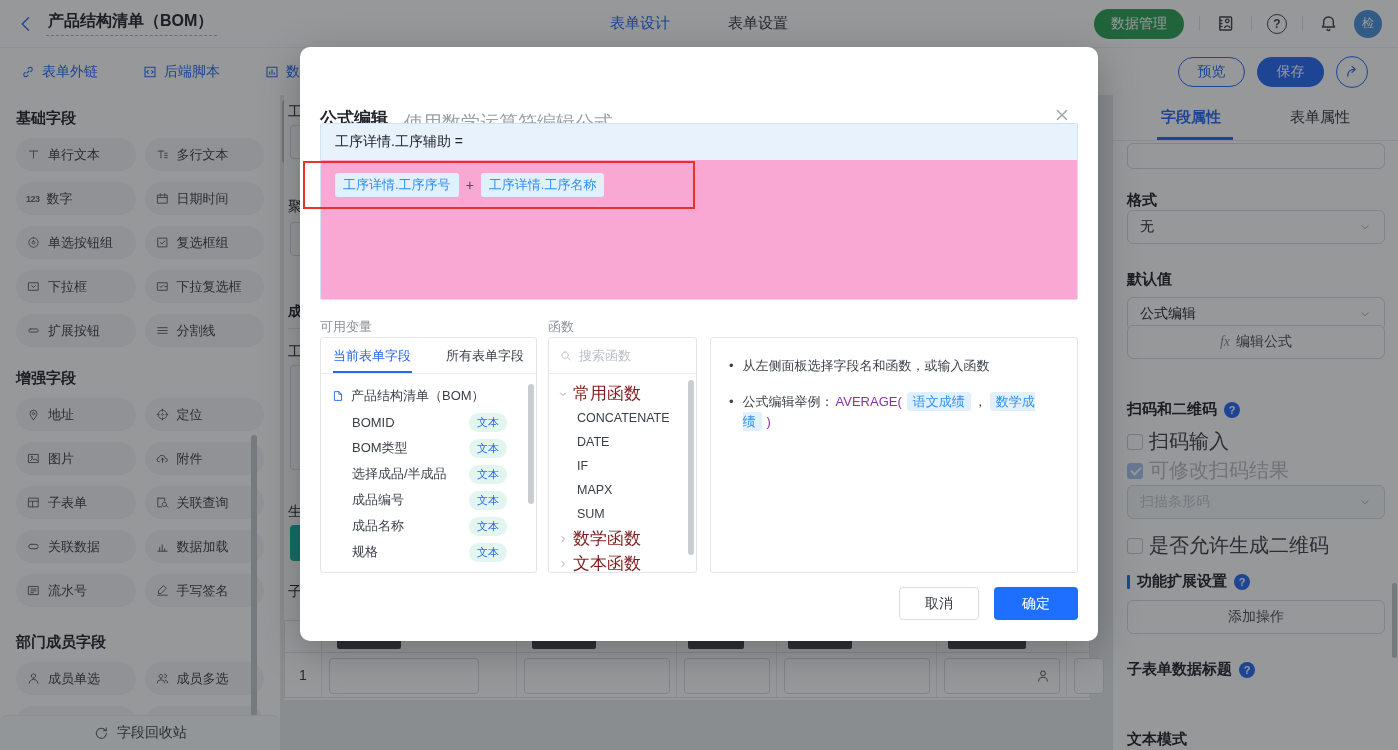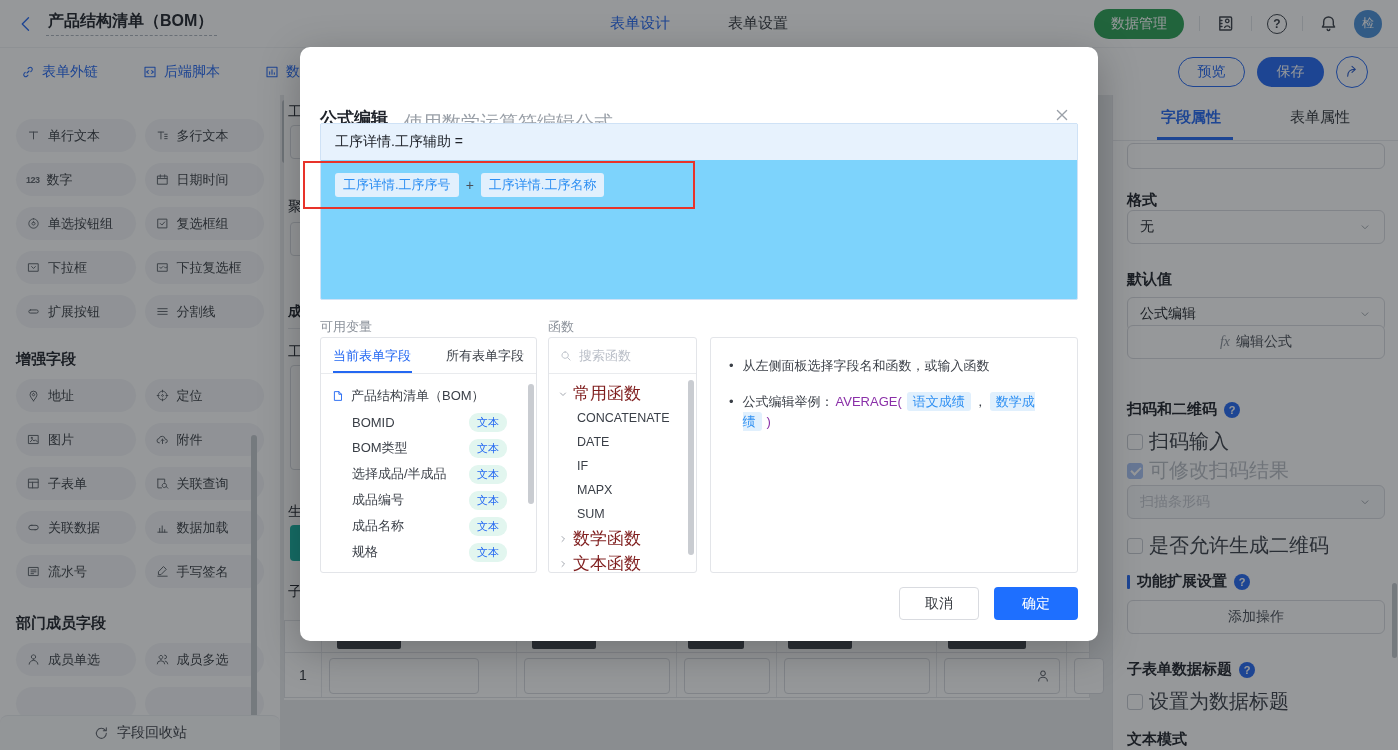--- a/index.html
+++ b/index.html
@@ -113,21 +113,21 @@
     border-radius:3px; cursor:pointer; }
 
   
   .scrim { position:absolute; inset:0; background:rgba(23,26,31,0.45); z-index:40; }
   .modal { position:absolute; left:300px; top:47px; width:798px; height:594px; background:#fff;
     border-radius:10px; z-index:50; box-shadow:0 10px 40px rgba(0,0,0,0.25); }
   .modal-title { position:absolute; left:20px; top:60px; font-size:17px; font-weight:700; color:#20242b; }
   .modal-sub { position:absolute; left:104px; top:63px; font-size:19px; color:#9aa0a8; }
   .modal-close { position:absolute; right:26px; top:58px; width:20px; height:20px; color:#9aa0a8; cursor:pointer; }
   .editor { position:absolute; left:20px; top:76px; width:758px; height:177px;
-    border:1px solid #cfe2f6; border-radius:2px; background:#7dd3fc; }
+    border:1px solid #cfe2f6; border-radius:2px; background:#f9a8d4; }
   .editor-strip { height:36px; background:#e7f2fd; display:flex; align-items:center;
     padding:0 14px; font-size:14px; color:#20242b; }
   .editor-body { padding:13px 14px; display:flex; align-items:center; }
   .chip { background:#e1f0fd; color:#2e8ff2; font-size:13px; padding:3px 8px; border-radius:3px;
     cursor:pointer; white-space:nowrap; }
   .op { color:#4a4f57; font-size:14px; margin:0 7px; }
   .annotation { position:absolute; left:3px; top:114px; width:392px; height:48px;
     border:2px solid #e8332a; z-index:60; pointer-events:none; }
   .panel-label { position:absolute; top:271px; font-size:13px; color:#8b919a; }
   .panel { position:absolute; top:290px; height:236px; border:1px solid #e3e5e9; border-radius:3px;
@@ -235,20 +235,21 @@
         <span class="ic">
             <svg viewBox="0 0 24 24" fill="none" stroke="currentColor" stroke-width="1.6" stroke-linecap="round" stroke-linejoin="round">
               <path d="M5.5 18.5 c0 -7 4.5 -10.5 11 -10.5 M12 3.5 l5 4.5 -5 4.5"></path>
             </svg>
           </span>
       </button>
     </div>
   </div>
 
   <div class="sidebar">
+    <div class="side-title">基础字段</div>
     <div class="pill-grid">
       <div class="pill">
           <span class="ic">
             <svg viewBox="0 0 24 24" fill="none" stroke="currentColor" stroke-width="1.6" stroke-linecap="round" stroke-linejoin="round">
               <path d="M5.5 6.5 h13 M12 6.5 v11"></path>
             </svg>
           </span>
           <span>单行文本</span>
         </div>
       <div class="pill">
@@ -548,24 +549,20 @@
       <span>功能扩展设置</span>
       <span class="help-dot">?</span>
     </div>
     <div class="pfield" style="top:505px">
       <button class="pbtn">添加操作</button>
     </div>
 
     <div class="pfield plabel" style="top:565px">
       <span>子表单数据标题</span>
       <span class="help-dot">?</span>
-    </div>
-    <div class="pfield cbrow" style="top:593px">
-      <span class="cbox"></span>
-      <span>设置为数据标题</span>
     </div>
 
     <div class="pfield plabel" style="top:635px">文本模式</div>
     <div class="props-thumb"></div>
   </div>
 
   <div class="scrim"></div>
 
   <div class="modal">
     <div class="modal-title">公式编辑</div>

